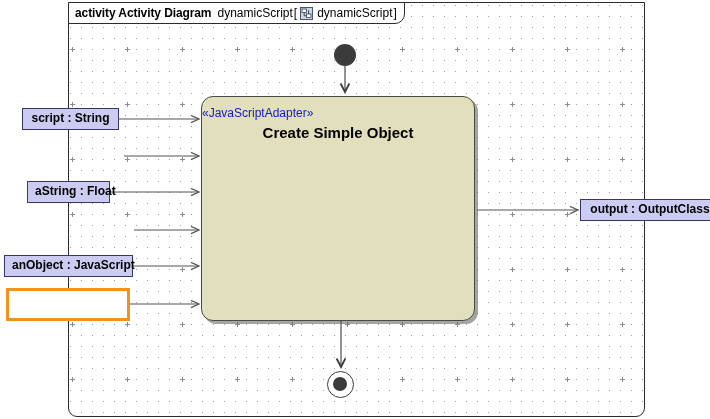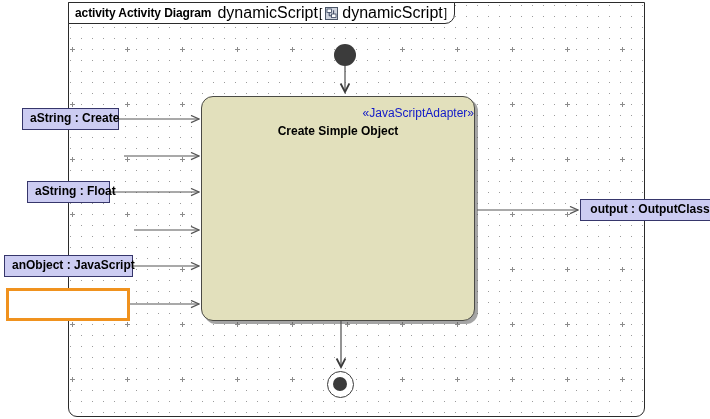--- a/index.html
+++ b/index.html
@@ -97,21 +97,21 @@
     white-space: nowrap;
     z-index: 6;
   }
   #frame-tab .kw {
     font-size: 12px;
     font-weight: bold;
     color: #000;
     letter-spacing: -0.1px;
   }
   #frame-tab .nm {
-    font-size: 16px;
+    font-size: 12px;
     color: #000;
     margin-left: 6px;
   }
   #frame-tab .brk {
     font-size: 12px;
     color: #000;
     margin-left: 1px;
   }
   #tab-icon {
     width: 13px; height: 13px;
@@ -128,30 +128,30 @@
     width: 274px;
     height: 225px;
     background: #e2e0bc;
     border: 1.6px solid #4a4a45;
     border-radius: 12px;
     box-sizing: border-box;
     box-shadow: 3px 3px 0 rgba(90,90,90,.55);
     z-index: 4;
   }
   #activity .stereo {
-    text-align: right;
+    text-align: left;
     margin-top: 9px;
     font-size: 12px;
     color: #1018c8;
     font-family: "Liberation Sans", sans-serif;
   }
   #activity .aname {
     text-align: center;
     margin-top: 4px;
-    font-size: 12px;
+    font-size: 15px;
     font-weight: bold;
     color: #000;
   }
 
   
   #init-node {
     position: absolute;
     left: 334px; top: 44px;
     width: 22px; height: 22px;
     border-radius: 50%;
@@ -339,21 +339,21 @@
   <div id="activity">
     <div class="stereo">«JavaScriptAdapter»</div>
     <div class="aname">Create Simple Object</div>
   </div>
 
   <div id="init-node"></div>
   <div id="final-node">
     <div class="inner"></div>
   </div>
 
-  <div class="pin" style="left:22px;  top:108px; width:97px;">aString : Create</div>
+  <div class="pin" style="left:22px;  top:108px; width:97px;">script : String</div>
 
 
   <div class="pin" style="left:27px;  top:181px; width:83px;">aString : Float</div>
 
 
   <div class="pin" style="left:4px;   top:255px; width:129px;">anObject : JavaScript</div>
 
   <div class="pin-sel-wrap" style="left:6px; top:288px; width:124px; height:33px;"></div>
   <div class="pin" style="left:12px;  top:293px; width:112px;">script : JavaScript</div>
 

